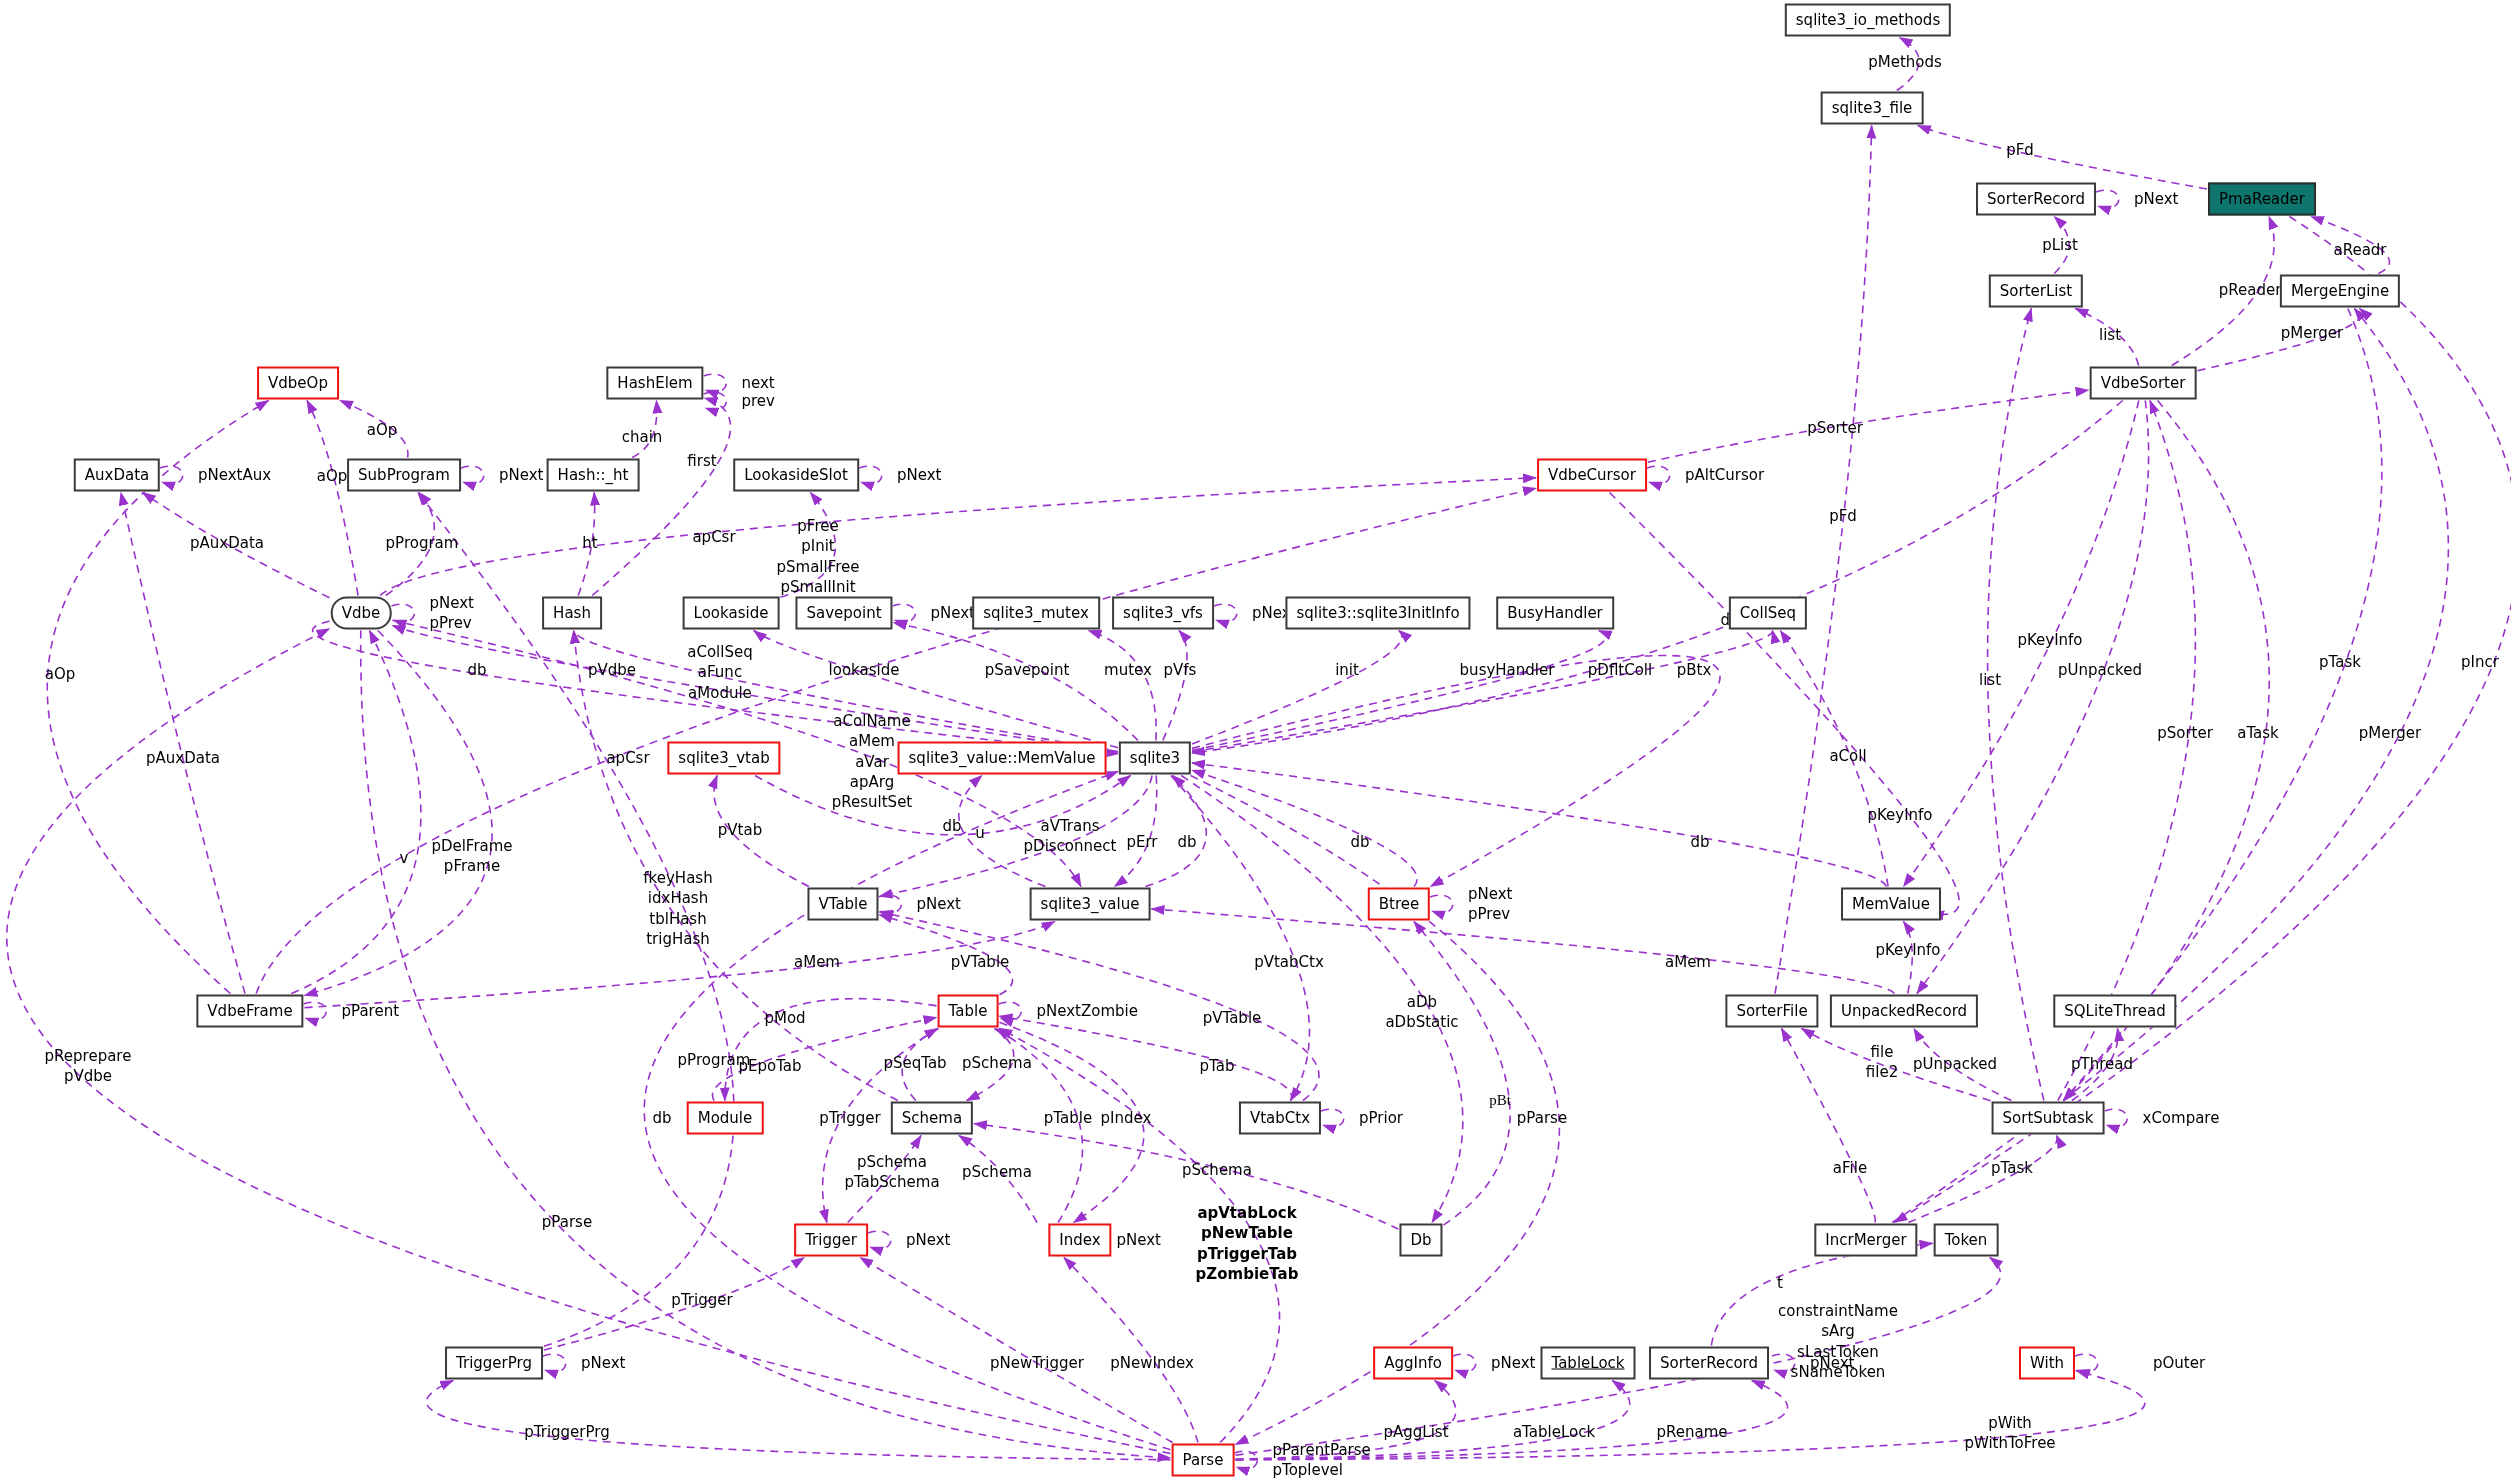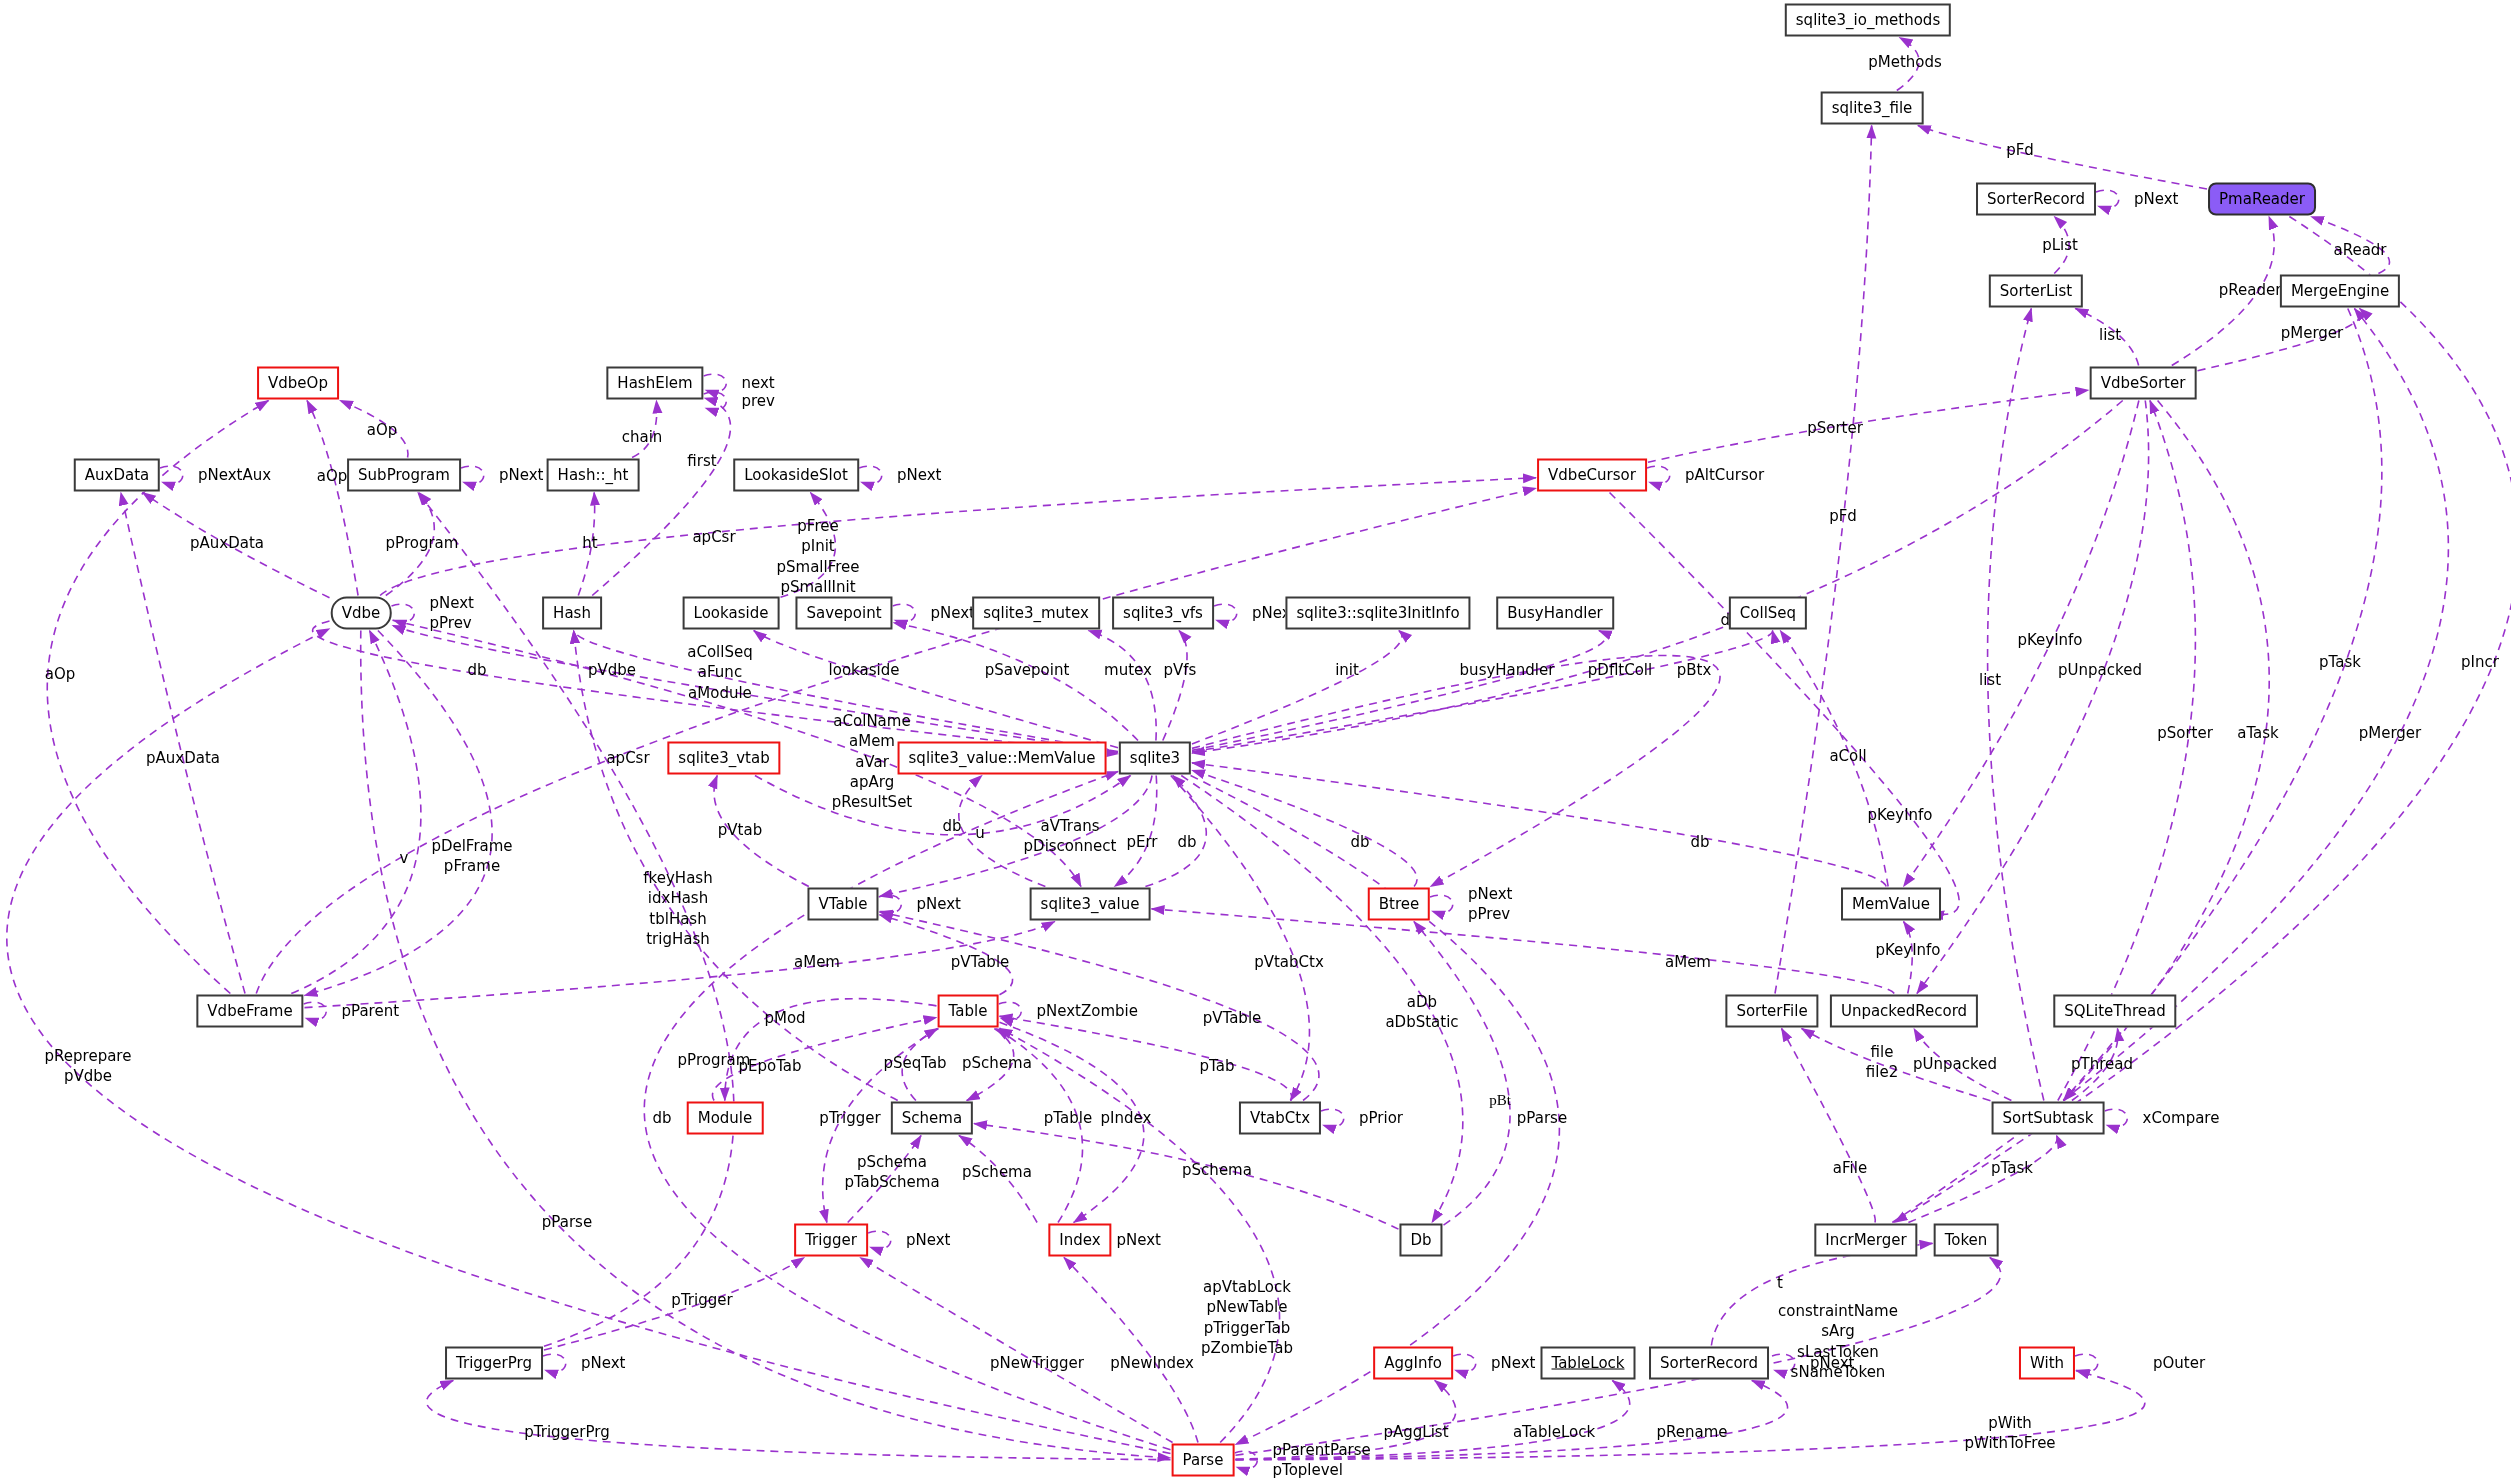--- a/index.html
+++ b/index.html
@@ -2,21 +2,21 @@
 <html><head>
 <meta charset="utf-8">
 <style>
   html,body{margin:0;padding:0;background:#ffffff;}
   #canvas{position:relative;width:2511px;height:1484px;background:#ffffff;overflow:hidden;
           font-family:"DejaVu Sans","Liberation Sans",sans-serif;}
   #edges{position:absolute;left:0;top:0;width:2511px;height:1484px;}
   .node{position:absolute;transform:translate(-50%,-50%);background:#ffffff;border:2px solid #3a3a3a;
         color:#000;font-size:15px;line-height:1;padding:7px 9px;white-space:nowrap;z-index:3;}
   .node.red{border-color:#ee1111;}
-  .node.gray{background:#8b5cf6;border-color:#2e2e2e;border-radius:8px;}
+  .node.gray{background:#0f766e;border-color:#2e2e2e;}
   .elabel{position:absolute;transform:translate(-50%,-50%);color:#000;font-size:15px;line-height:1.35;
           white-space:pre;text-align:center;z-index:2;}
   .slabel{position:absolute;transform:translate(0,-50%);color:#000;font-size:15px;line-height:1.35;
           white-space:pre;text-align:left;z-index:2;}
 </style>
 </head>
 <body>
 
 <div id="canvas">
   <svg id="edges" xmlns="http://www.w3.org/2000/svg">
@@ -289,21 +289,21 @@
     <div class="elabel" style="left: 997px; top: 1063px;">pSchema</div>
     <div class="elabel" style="left: 1217px; top: 1170px;">pSchema</div>
     <div class="elabel" style="left: 1500px; top: 1100px; font-family: Liberation Serif, serif;">pBt</div>
     <div class="elabel" style="left: 892px; top: 1172px;">pSchema
 pTabSchema</div>
     <div class="elabel" style="left: 997px; top: 1172px;">pSchema</div>
     <div class="elabel" style="left: 850px; top: 1118px;">pTrigger</div>
     <div class="elabel" style="left: 702px; top: 1300px;">pTrigger</div>
     <div class="elabel" style="left: 1126px; top: 1118px;">pIndex</div>
     <div class="elabel" style="left: 1068px; top: 1118px;">pTable</div>
-    <div class="elabel" style="left: 1247px; top: 1317px;">apVtabLock
+    <div class="elabel" style="left: 1247px; top: 1243px; font-weight: bold;">apVtabLock
 pNewTable
 pTriggerTab
 pZombieTab</div>
     <div class="elabel" style="left: 1037px; top: 1363px;">pNewTrigger</div>
     <div class="elabel" style="left: 1152px; top: 1363px;">pNewIndex</div>
     <div class="elabel" style="left: 662px; top: 1118px;">db</div>
     <div class="elabel" style="left: 567px; top: 1432px;">pTriggerPrg</div>
     <div class="elabel" style="left: 1416px; top: 1432px;">pAggList</div>
     <div class="elabel" style="left: 1554px; top: 1432px;">aTableLock</div>
     <div class="elabel" style="left: 1692px; top: 1432px;">pRename</div>

